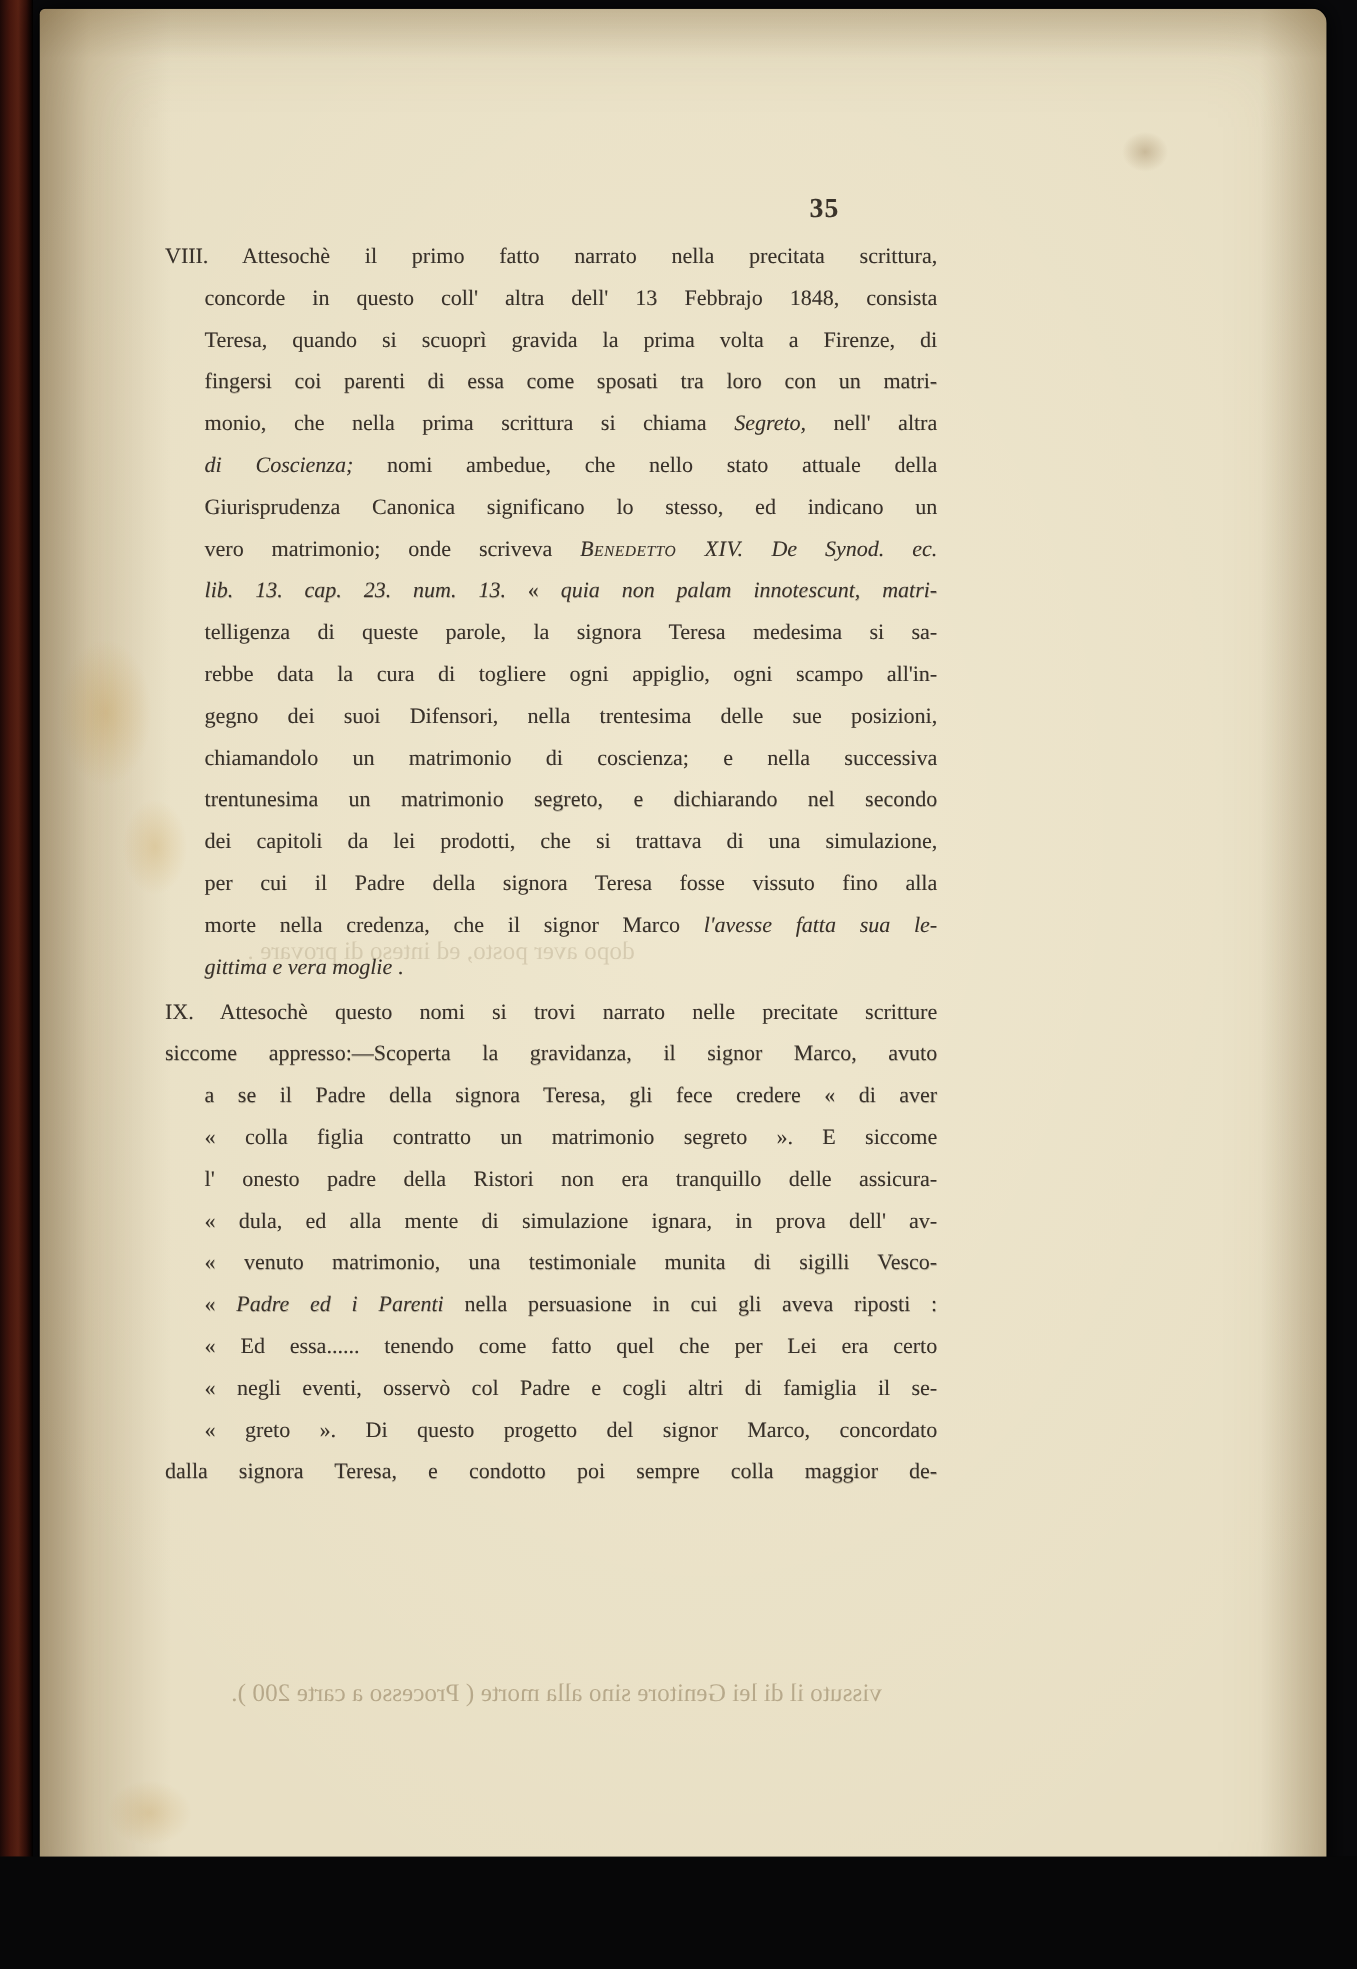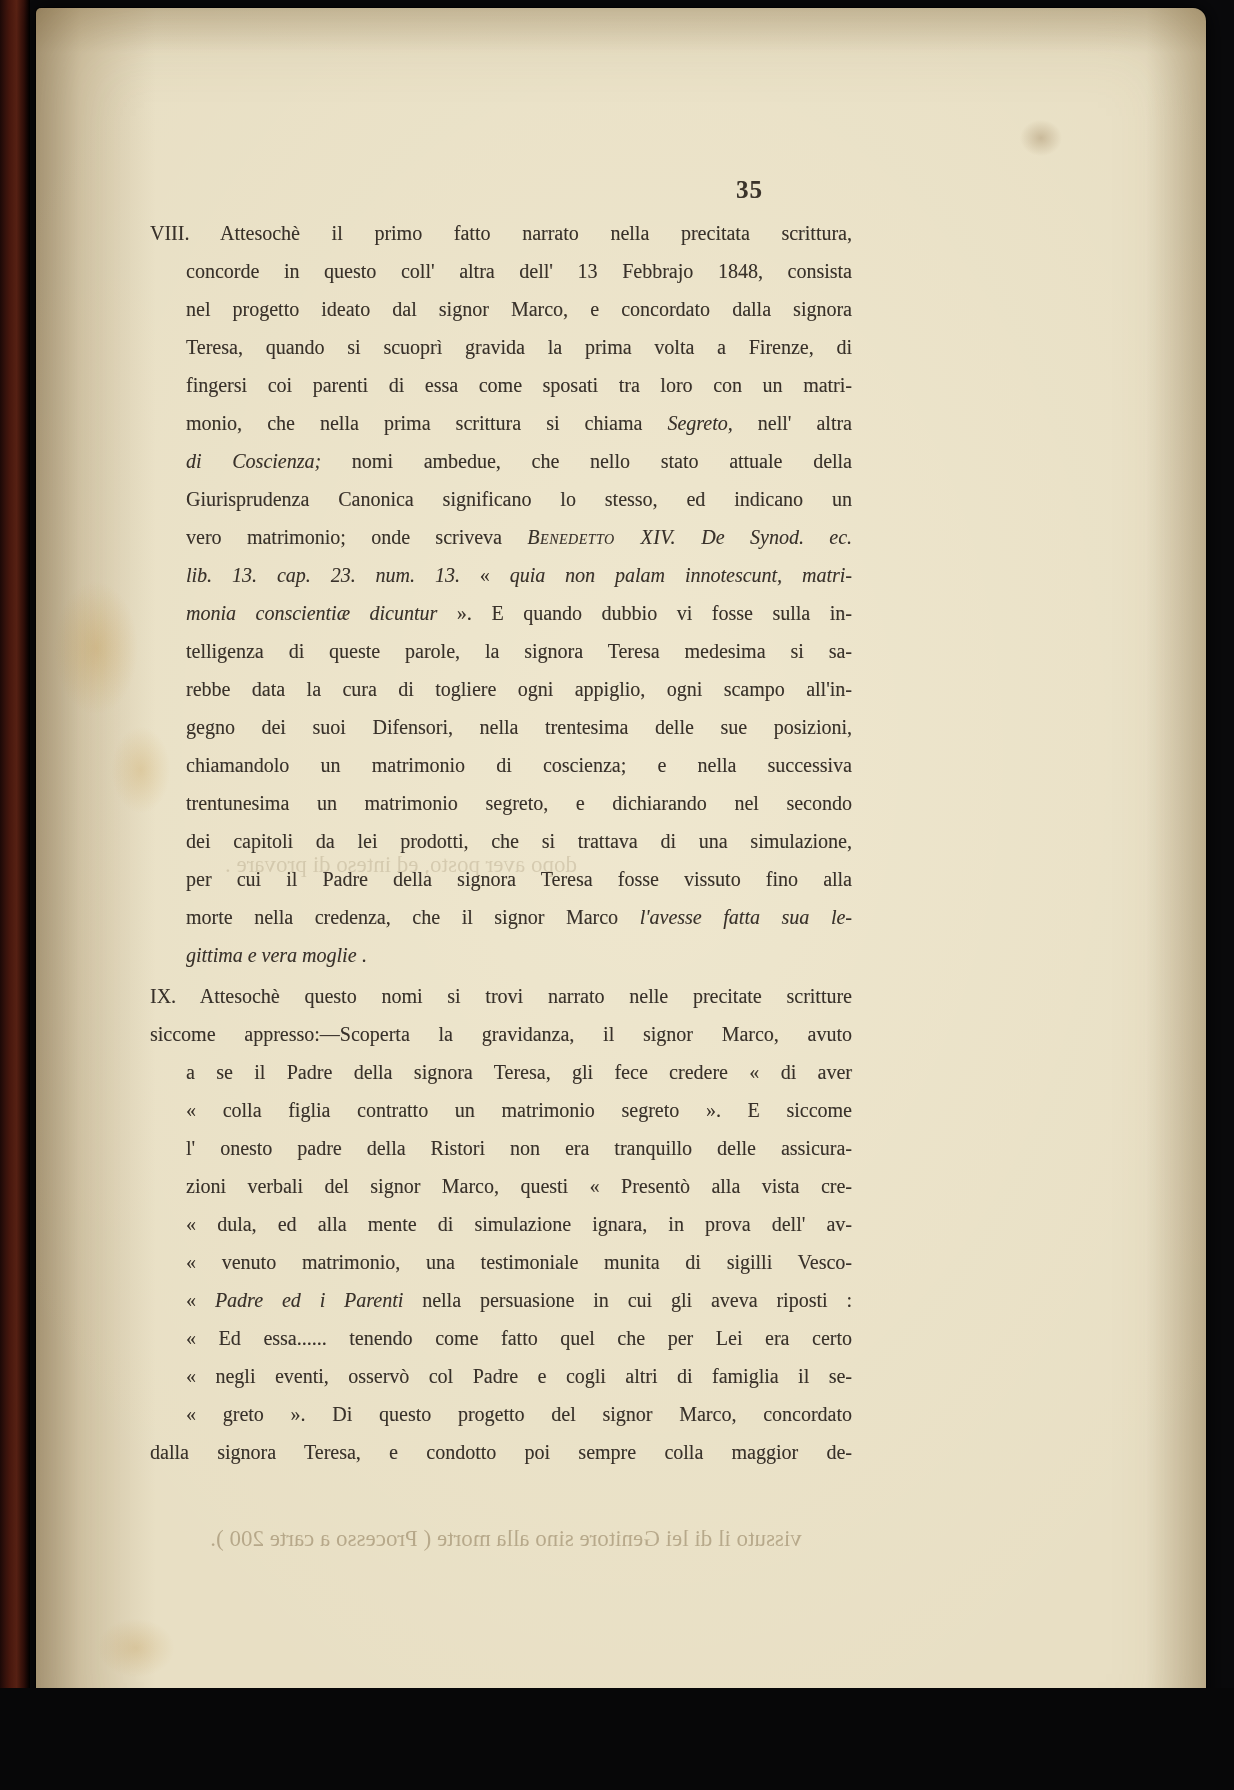--- a/index.html
+++ b/index.html
@@ -102,46 +102,43 @@
 <body>
 
 <div class="scene">
   <div class="spine-edge"></div>
   <div class="page">
     <div class="page-number">35</div>
     <div class="text-block">
         <div class="paragraph">
           <div class="line ind0">VIII. Attesochè il primo fatto narrato nella precitata scrittura,</div>
           <div class="line ind1">concorde in questo coll' altra dell' 13 Febbrajo 1848, consista</div>
-          <div class="line ind1">nel progetto ideato dal signor Marco, e concordato dalla signora</div>
           <div class="line ind1">Teresa, quando si scuoprì gravida la prima volta a Firenze, di</div>
           <div class="line ind1">fingersi coi parenti di essa come sposati tra loro con un matri-</div>
           <div class="line ind1">monio, che nella prima scrittura si chiama <em>Segreto,</em> nell' altra</div>
           <div class="line ind1"><em>di Coscienza;</em> nomi ambedue, che nello stato attuale della</div>
           <div class="line ind1">Giurisprudenza Canonica significano lo stesso, ed indicano un</div>
           <div class="line ind1">vero matrimonio; onde scriveva <em class="sc">Benedetto XIV.</em><em> De Synod. ec.</em></div>
           <div class="line ind1"><em>lib. 13. cap. 23. num. 13.</em> « <em>quia non palam innotescunt, matri-</em></div>
-          <div class="line ind1"><em>monia conscientiæ dicuntur</em> ». E quando dubbio vi fosse sulla in-</div>
           <div class="line ind1">telligenza di queste parole, la signora Teresa medesima si sa-</div>
           <div class="line ind1">rebbe data la cura di togliere ogni appiglio, ogni scampo all'in-</div>
           <div class="line ind1">gegno dei suoi Difensori, nella trentesima delle sue posizioni,</div>
           <div class="line ind1">chiamandolo un matrimonio di coscienza; e nella successiva</div>
           <div class="line ind1">trentunesima un matrimonio segreto, e dichiarando nel secondo</div>
           <div class="line ind1">dei capitoli da lei prodotti, che si trattava di una simulazione,</div>
           <div class="line ind1">per cui il Padre della signora Teresa fosse vissuto fino alla</div>
           <div class="line ind1">morte nella credenza, che il signor Marco <em>l'avesse fatta sua le-</em></div>
           <div class="line ind1 end"><em>gittima e vera moglie</em> .</div>
         </div>
         <div class="paragraph">
           <div class="line ind0">IX. Attesochè questo nomi si trovi narrato nelle precitate scritture</div>
           <div class="line ind0">siccome appresso:—Scoperta la gravidanza, il signor Marco, avuto</div>
           <div class="line ind1">a se il Padre della signora Teresa, gli fece credere « di aver</div>
           <div class="line ind1">« colla figlia contratto un matrimonio segreto ». E siccome</div>
           <div class="line ind1">l' onesto padre della Ristori non era tranquillo delle assicura-</div>
-          <div class="line ind1">zioni verbali del signor Marco, questi « Presentò alla vista cre-</div>
           <div class="line ind1">« dula, ed alla mente di simulazione ignara, in prova dell' av-</div>
           <div class="line ind1">« venuto matrimonio, una testimoniale munita di sigilli Vesco-</div>
           <div class="line ind1">« <em>Padre ed i Parenti</em> nella persuasione in cui gli aveva riposti :</div>
           <div class="line ind1">« Ed essa...... tenendo come fatto quel che per Lei era certo</div>
           <div class="line ind1">« negli eventi, osservò col Padre e cogli altri di famiglia il se-</div>
           <div class="line ind1">« greto ». Di questo progetto del signor Marco, concordato</div>
           <div class="line ind0">dalla signora Teresa, e condotto poi sempre colla maggior de-</div>
         </div>
       </div>
     <div class="bleed bleed-mid">dopo aver posto, ed inteso di provare .</div>

